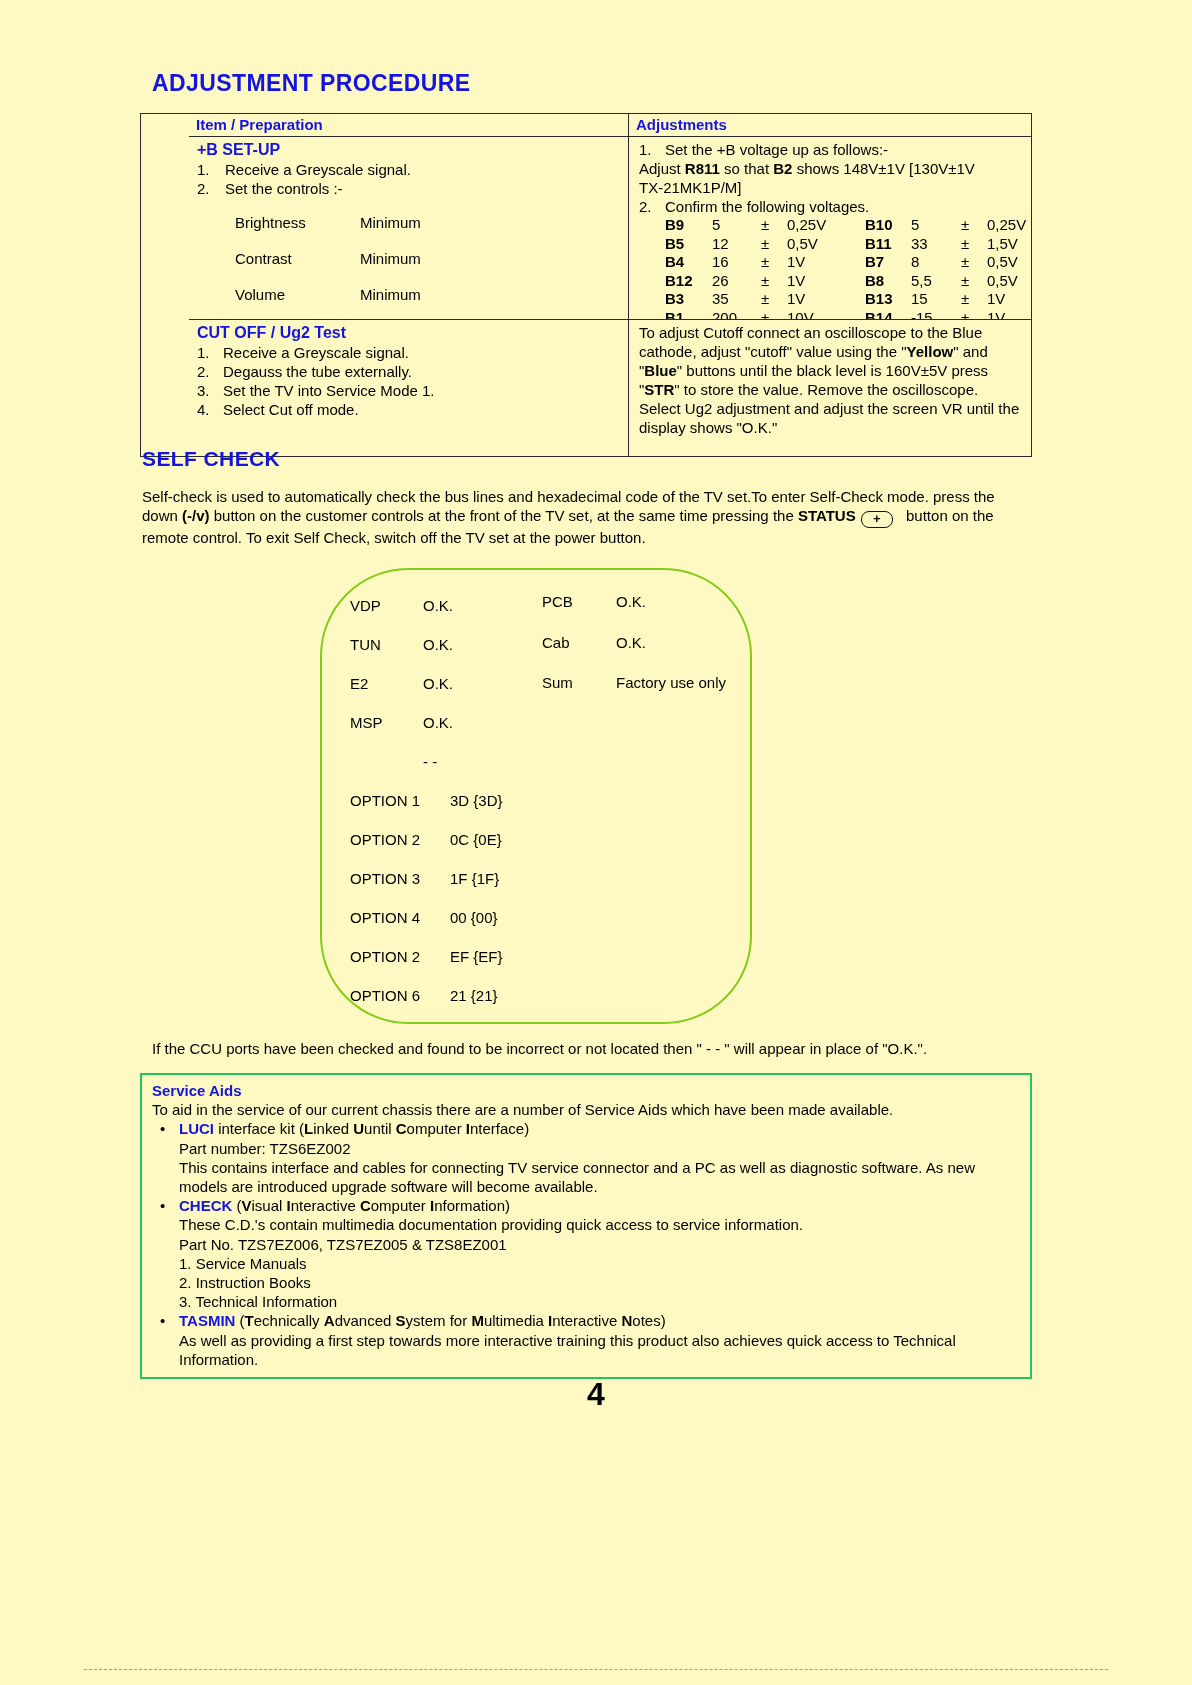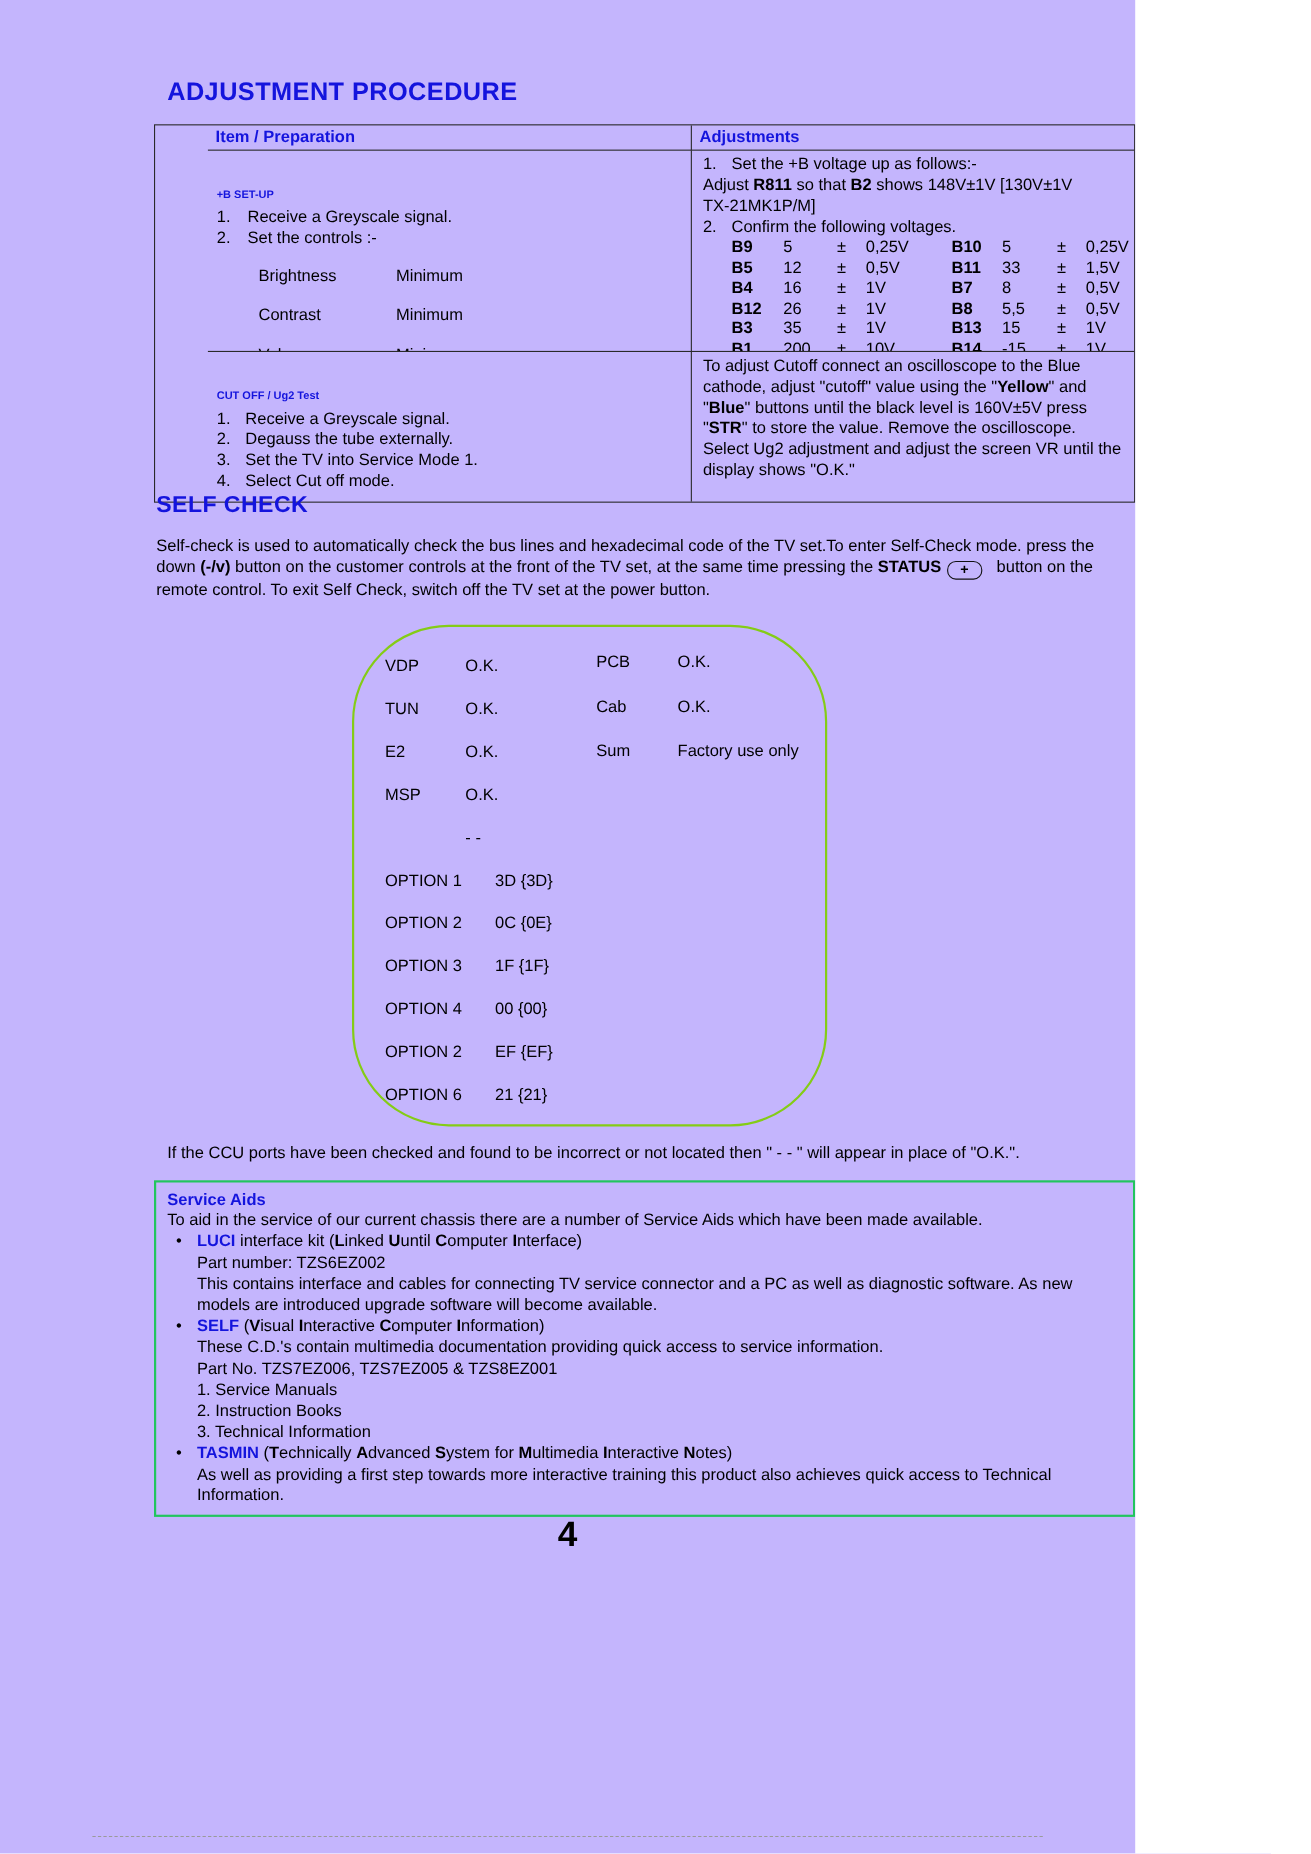--- a/index.html
+++ b/index.html
@@ -1,20 +1,20 @@
 <!DOCTYPE html>
 <html style="--accent: #1414dd;"><head>
 <meta charset="utf-8">
 <style>
   * { margin: 0; padding: 0; box-sizing: border-box; }
   html, body { background: #ffffff; }
   body { font-family: "Liberation Sans", sans-serif; color: #000; }
   .page {
-    position: relative; width: 1032px; height: 1685px;
-    background: #c4b5fd; overflow: hidden;
+    position: relative; width: 1192px; height: 1685px;
+    background: #fef9c3; overflow: hidden;
     font-size: 15px; line-height: 19px; text-decoration: underline;
   }
   .b { font-weight: bold; }
   .accent { color: var(--accent); }
   [data-rich] { white-space: pre-wrap; }
 
   .title {
     position: absolute; left: 152px; top: 70px;
     font-size: 23px; line-height: 26px; font-weight: bold; color: var(--accent);
     letter-spacing: 0.4px;
@@ -26,21 +26,21 @@
     display: grid; grid-template-columns: 440px 1fr;
     grid-template-rows: 23px 183px 136px;
     border: 1px solid #2a2a2a;
     padding-left: 48px;
   }
   .cell { padding: 3px 8px; overflow: hidden; }
   .cell.c-left { border-right: 1px solid #2a2a2a; }
   .cell.hb { border-bottom: 1px solid #2a2a2a; }
   .cell.c-right { padding-left: 10px; }
   .th { font-weight: bold; color: var(--accent); padding: 1px 7px; font-size: 15px; }
-  .sec-heading { color: var(--accent); font-weight: bold; font-size: 10px; margin-bottom: 1px; margin-top: 28px; }
+  .sec-heading { color: var(--accent); font-weight: bold; font-size: 16px; margin-bottom: 1px; }
 
   .step { display: flex; }
   .step .num { flex: 0 0 28px; }
   .step .num.narrow { flex: 0 0 26px; }
   .step .txt { flex: 1; }
 
   .controls { margin: 15px 0 0 38px; }
   .ctrl-row { display: flex; margin-bottom: 17px; }
   .ctrl-label { flex: 0 0 125px; }
 
@@ -321,21 +321,21 @@
       <div class="bullet-body">
         <p data-rich="service_aids.bullets.0.title"><span class="b accent">LUCI</span><span> interface kit (</span><span class="b">L</span><span>inked </span><span class="b">U</span><span>until </span><span class="b">C</span><span>omputer </span><span class="b">I</span><span>nterface)</span></p>
         <p data-rich="service_aids.bullets.0.lines.0"><span>Part number: TZS6EZ002</span></p>
         <p data-rich="service_aids.bullets.0.lines.1"><span>This contains interface and cables for connecting TV service connector and a PC as well as diagnostic software. As new models are introduced upgrade software will become available.</span></p>
       </div>
     </div>
 
     <div class="bullet">
       <span class="bullet-marker">•</span>
       <div class="bullet-body">
-        <p data-rich="service_aids.bullets.1.title"><span class="b accent">SELF</span><span> (</span><span class="b">V</span><span>isual </span><span class="b">I</span><span>nteractive </span><span class="b">C</span><span>omputer </span><span class="b">I</span><span>nformation)</span></p>
+        <p data-rich="service_aids.bullets.1.title"><span class="b accent">CHECK</span><span> (</span><span class="b">V</span><span>isual </span><span class="b">I</span><span>nteractive </span><span class="b">C</span><span>omputer </span><span class="b">I</span><span>nformation)</span></p>
         <p data-rich="service_aids.bullets.1.lines.0"><span>These C.D.'s contain multimedia documentation providing quick access to service information.</span></p>
         <p data-rich="service_aids.bullets.1.lines.1"><span>Part No. TZS7EZ006, TZS7EZ005 &amp; TZS8EZ001</span></p>
         <p data-rich="service_aids.bullets.1.lines.2"><span>1. Service Manuals</span></p>
         <p data-rich="service_aids.bullets.1.lines.3"><span>2. Instruction Books</span></p>
         <p data-rich="service_aids.bullets.1.lines.4"><span>3. Technical Information</span></p>
       </div>
     </div>
 
     <div class="bullet">
       <span class="bullet-marker">•</span>

